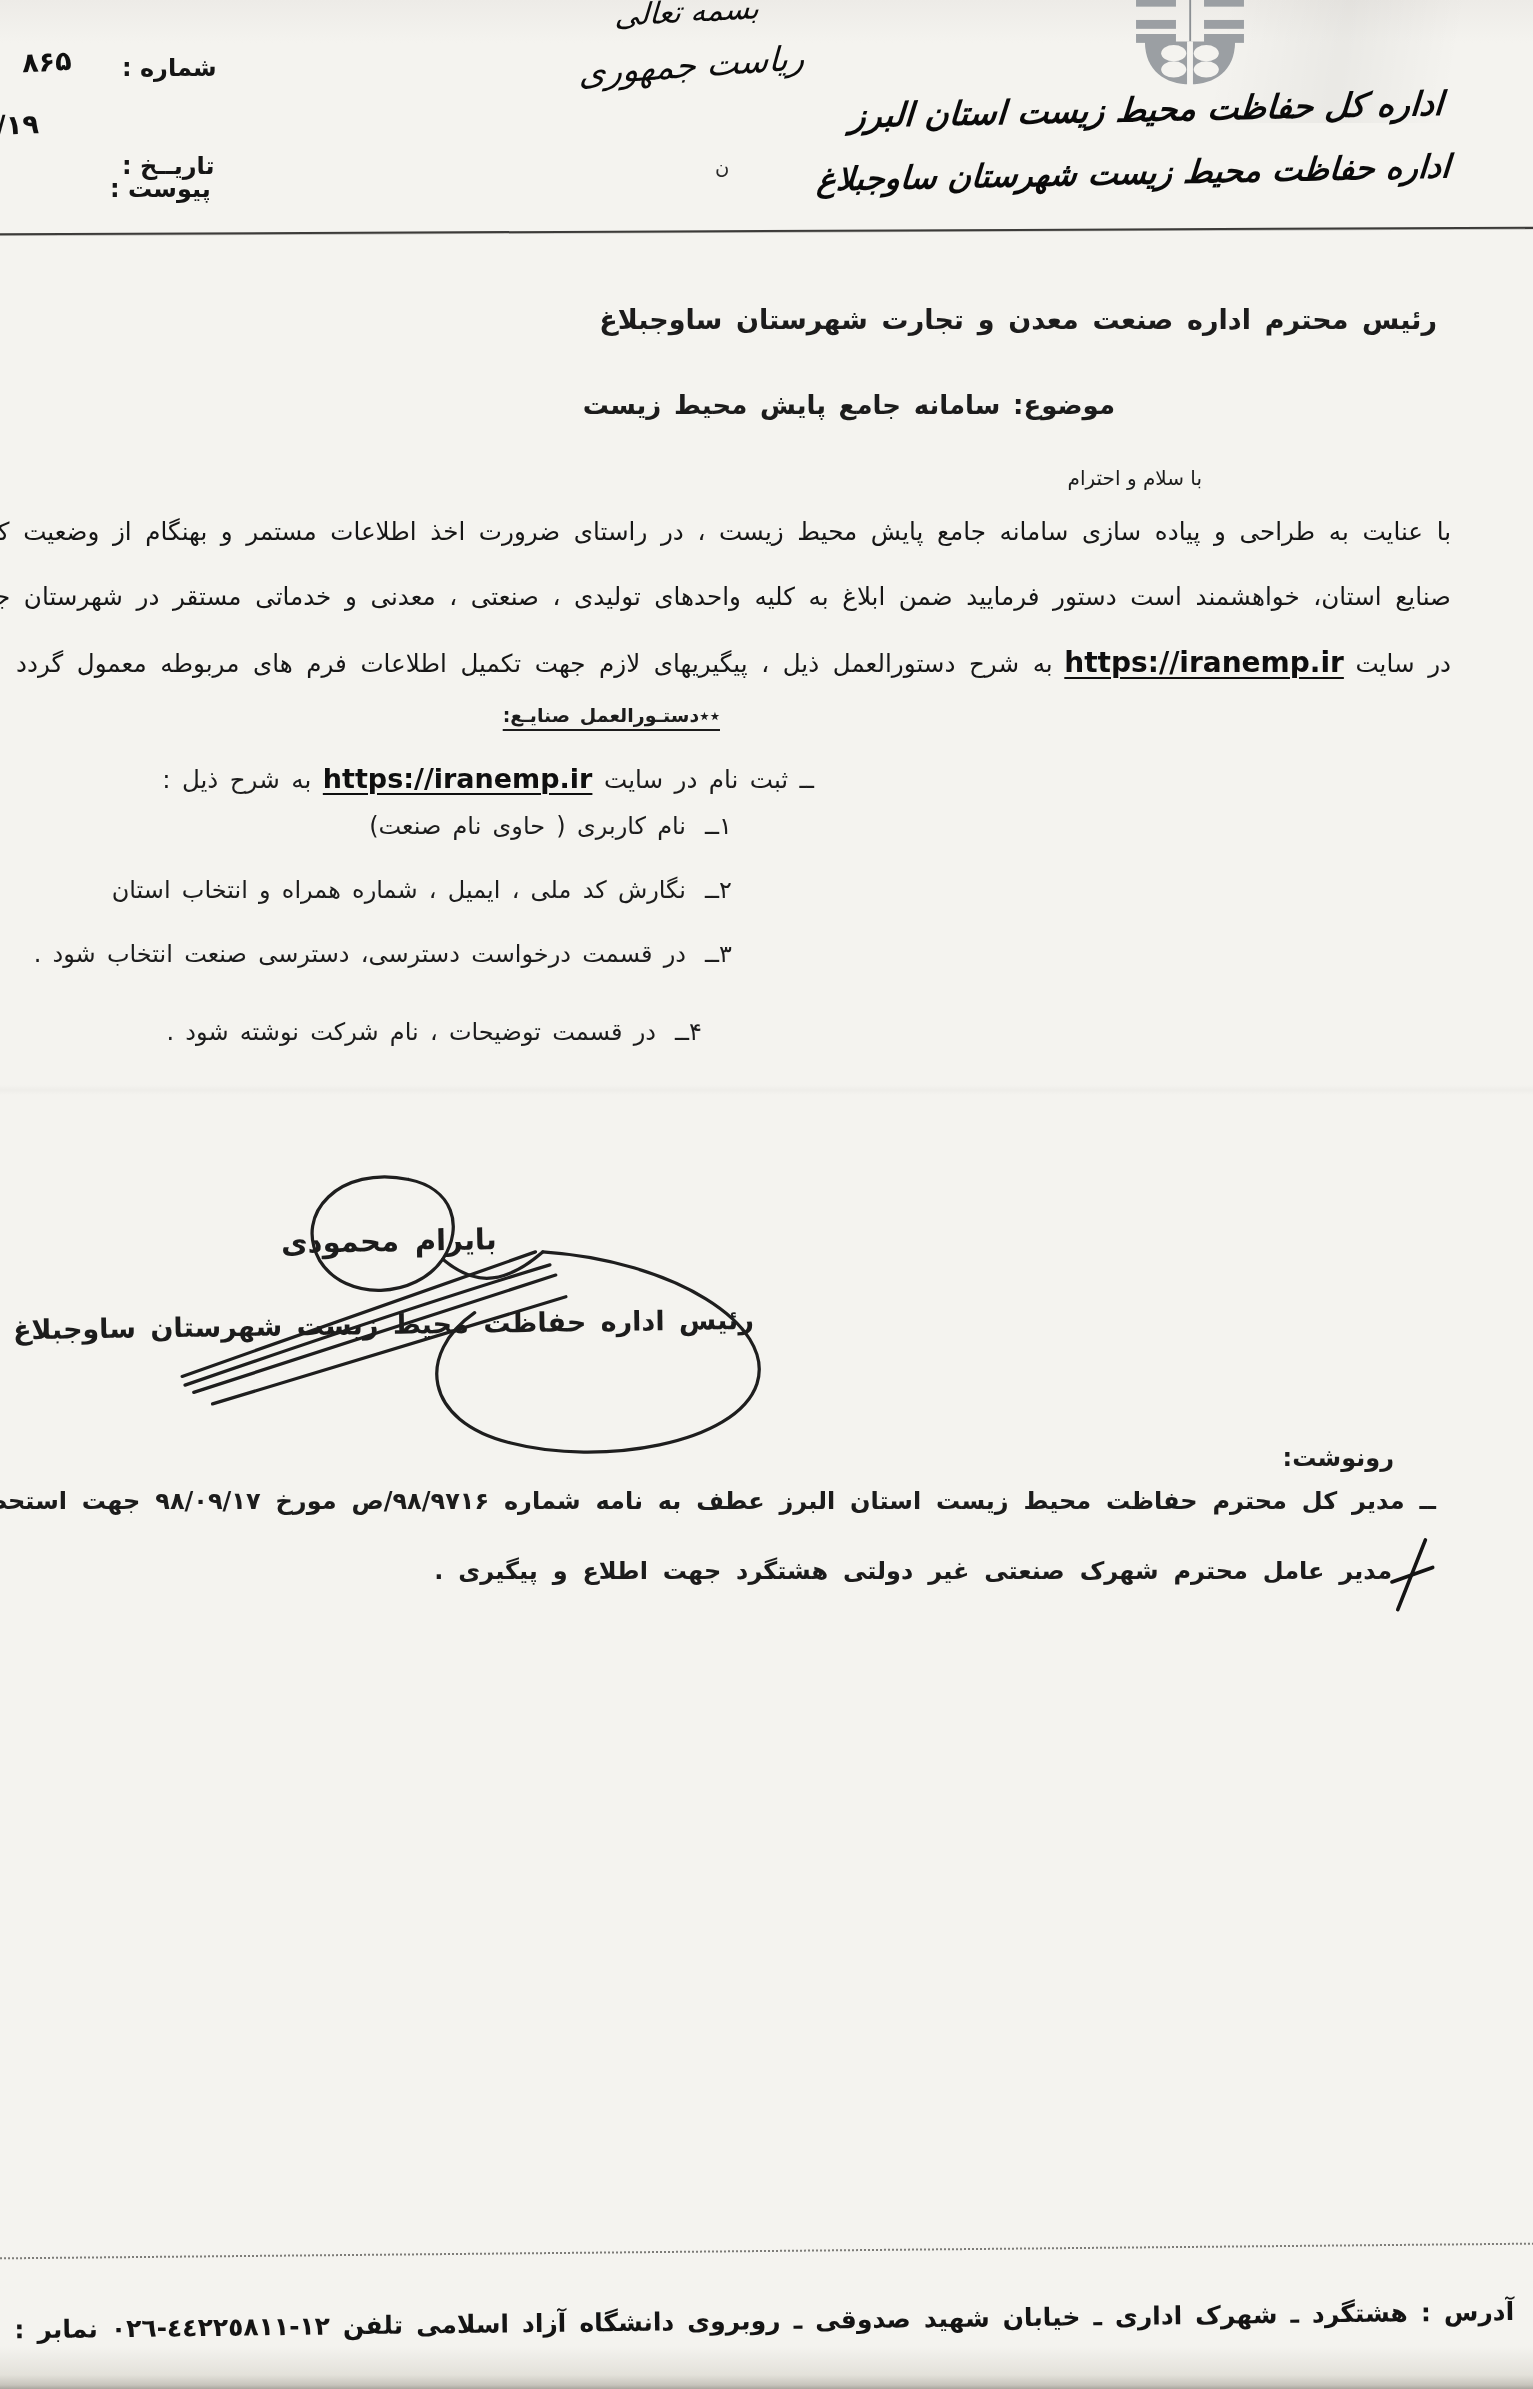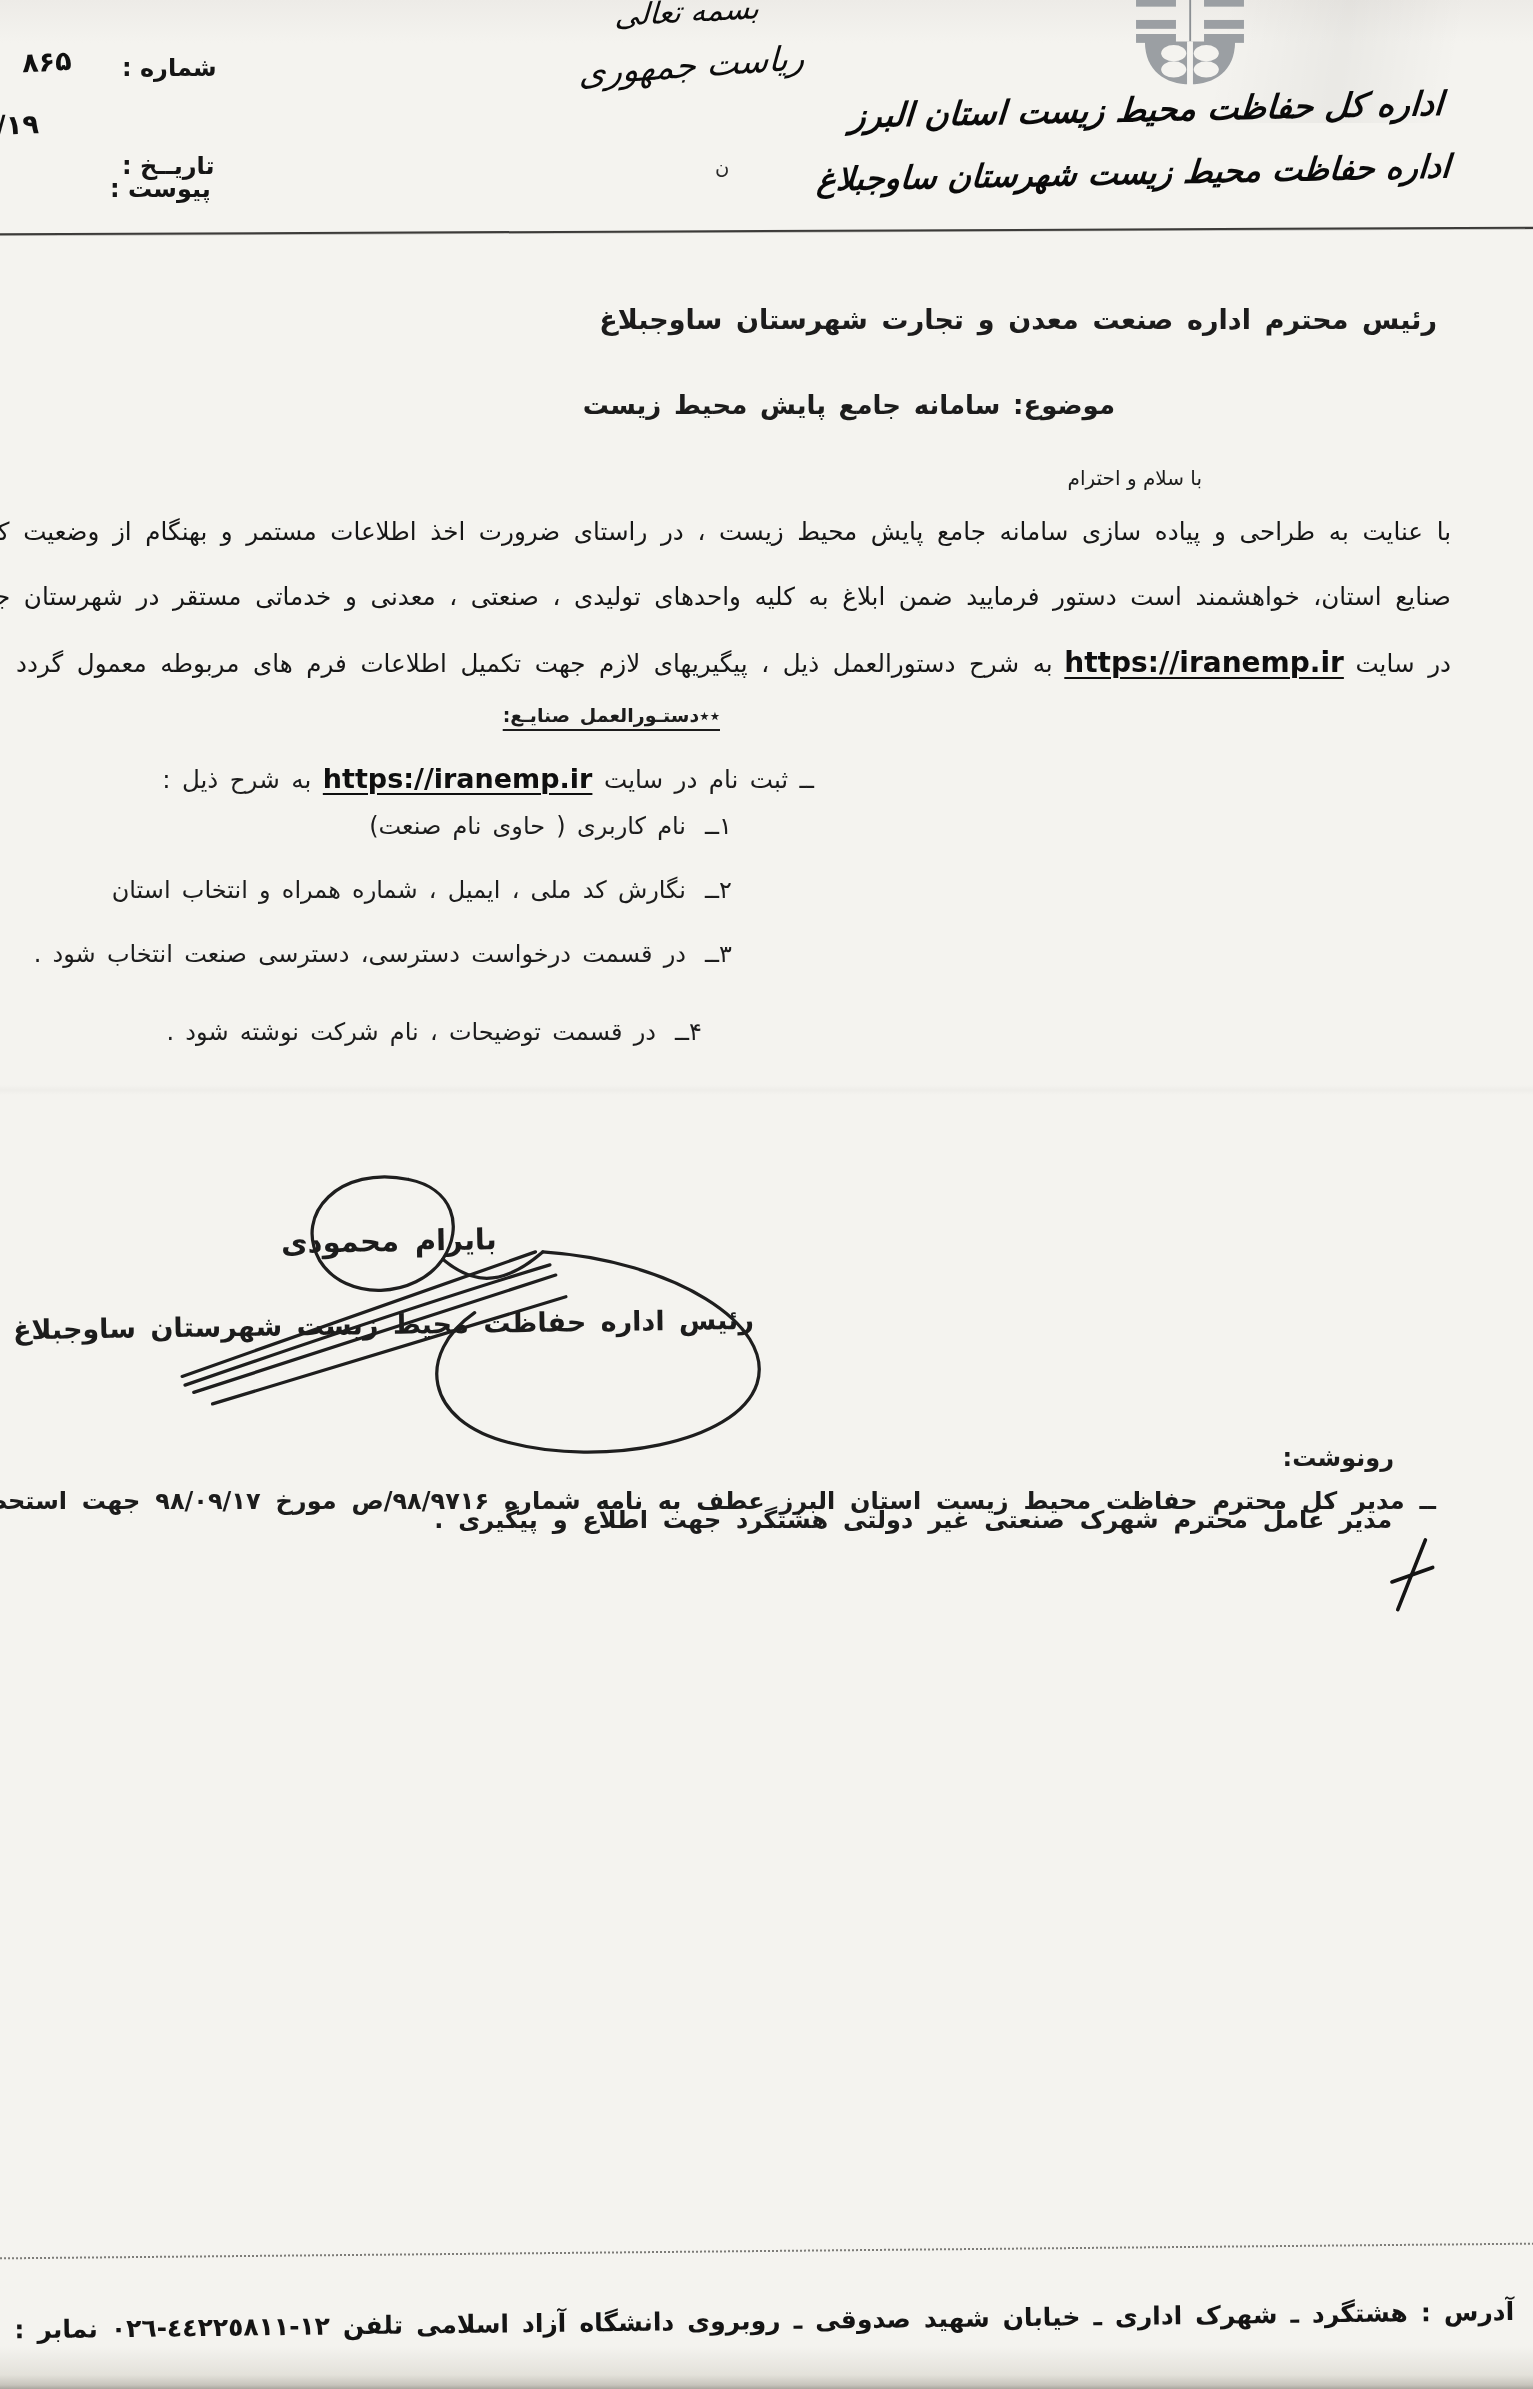--- a/index.html
+++ b/index.html
@@ -140,21 +140,21 @@
         <path d="M 74 338 L 562 190"></path>
         <path d="M 36 312 C 210 252 420 182 540 146"></path>
         <path d="M 392 138 C 430 170 470 180 530 128"></path>
         <path d="M 530 128 C 710 140 852 228 826 310 C 798 394 608 424 486 392 C 364 362 356 268 436 212"></path>
       </g>
     </svg>
   </div>
 
   <div class="abs fa cc-heading" style="right:140px;top:1444px;">رونوشت:</div>
   <div class="abs fa cc-line" style="right:98px;top:1487px;">ــ مدیر کل محترم حفاظت محیط زیست استان البرز عطف به نامه شماره ۹۸/۹۷۱۶/ص مورخ ۹۸/۰۹/۱۷ جهت استحضار .</div>
-  <div class="abs fa cc-line" style="right:142px;top:1506px;">مدیر عامل محترم شهرک صنعتی غیر دولتی هشتگرد جهت اطلاع و پیگیری .</div>
+  <div class="abs fa cc-line" style="right:142px;top:1557px;">مدیر عامل محترم شهرک صنعتی غیر دولتی هشتگرد جهت اطلاع و پیگیری .</div>
 
   <div class="abs" style="left:1389px;top:1534px;width:51px;height:80px;">
     <svg width="51" height="80" viewBox="0 0 70 110">
       <g fill="none" stroke="#141414" stroke-width="5" stroke-linecap="round">
         <path d="M 12 104 L 50 8"></path>
         <path d="M 4 66 L 60 46"></path>
       </g>
     </svg>
   </div>
 

